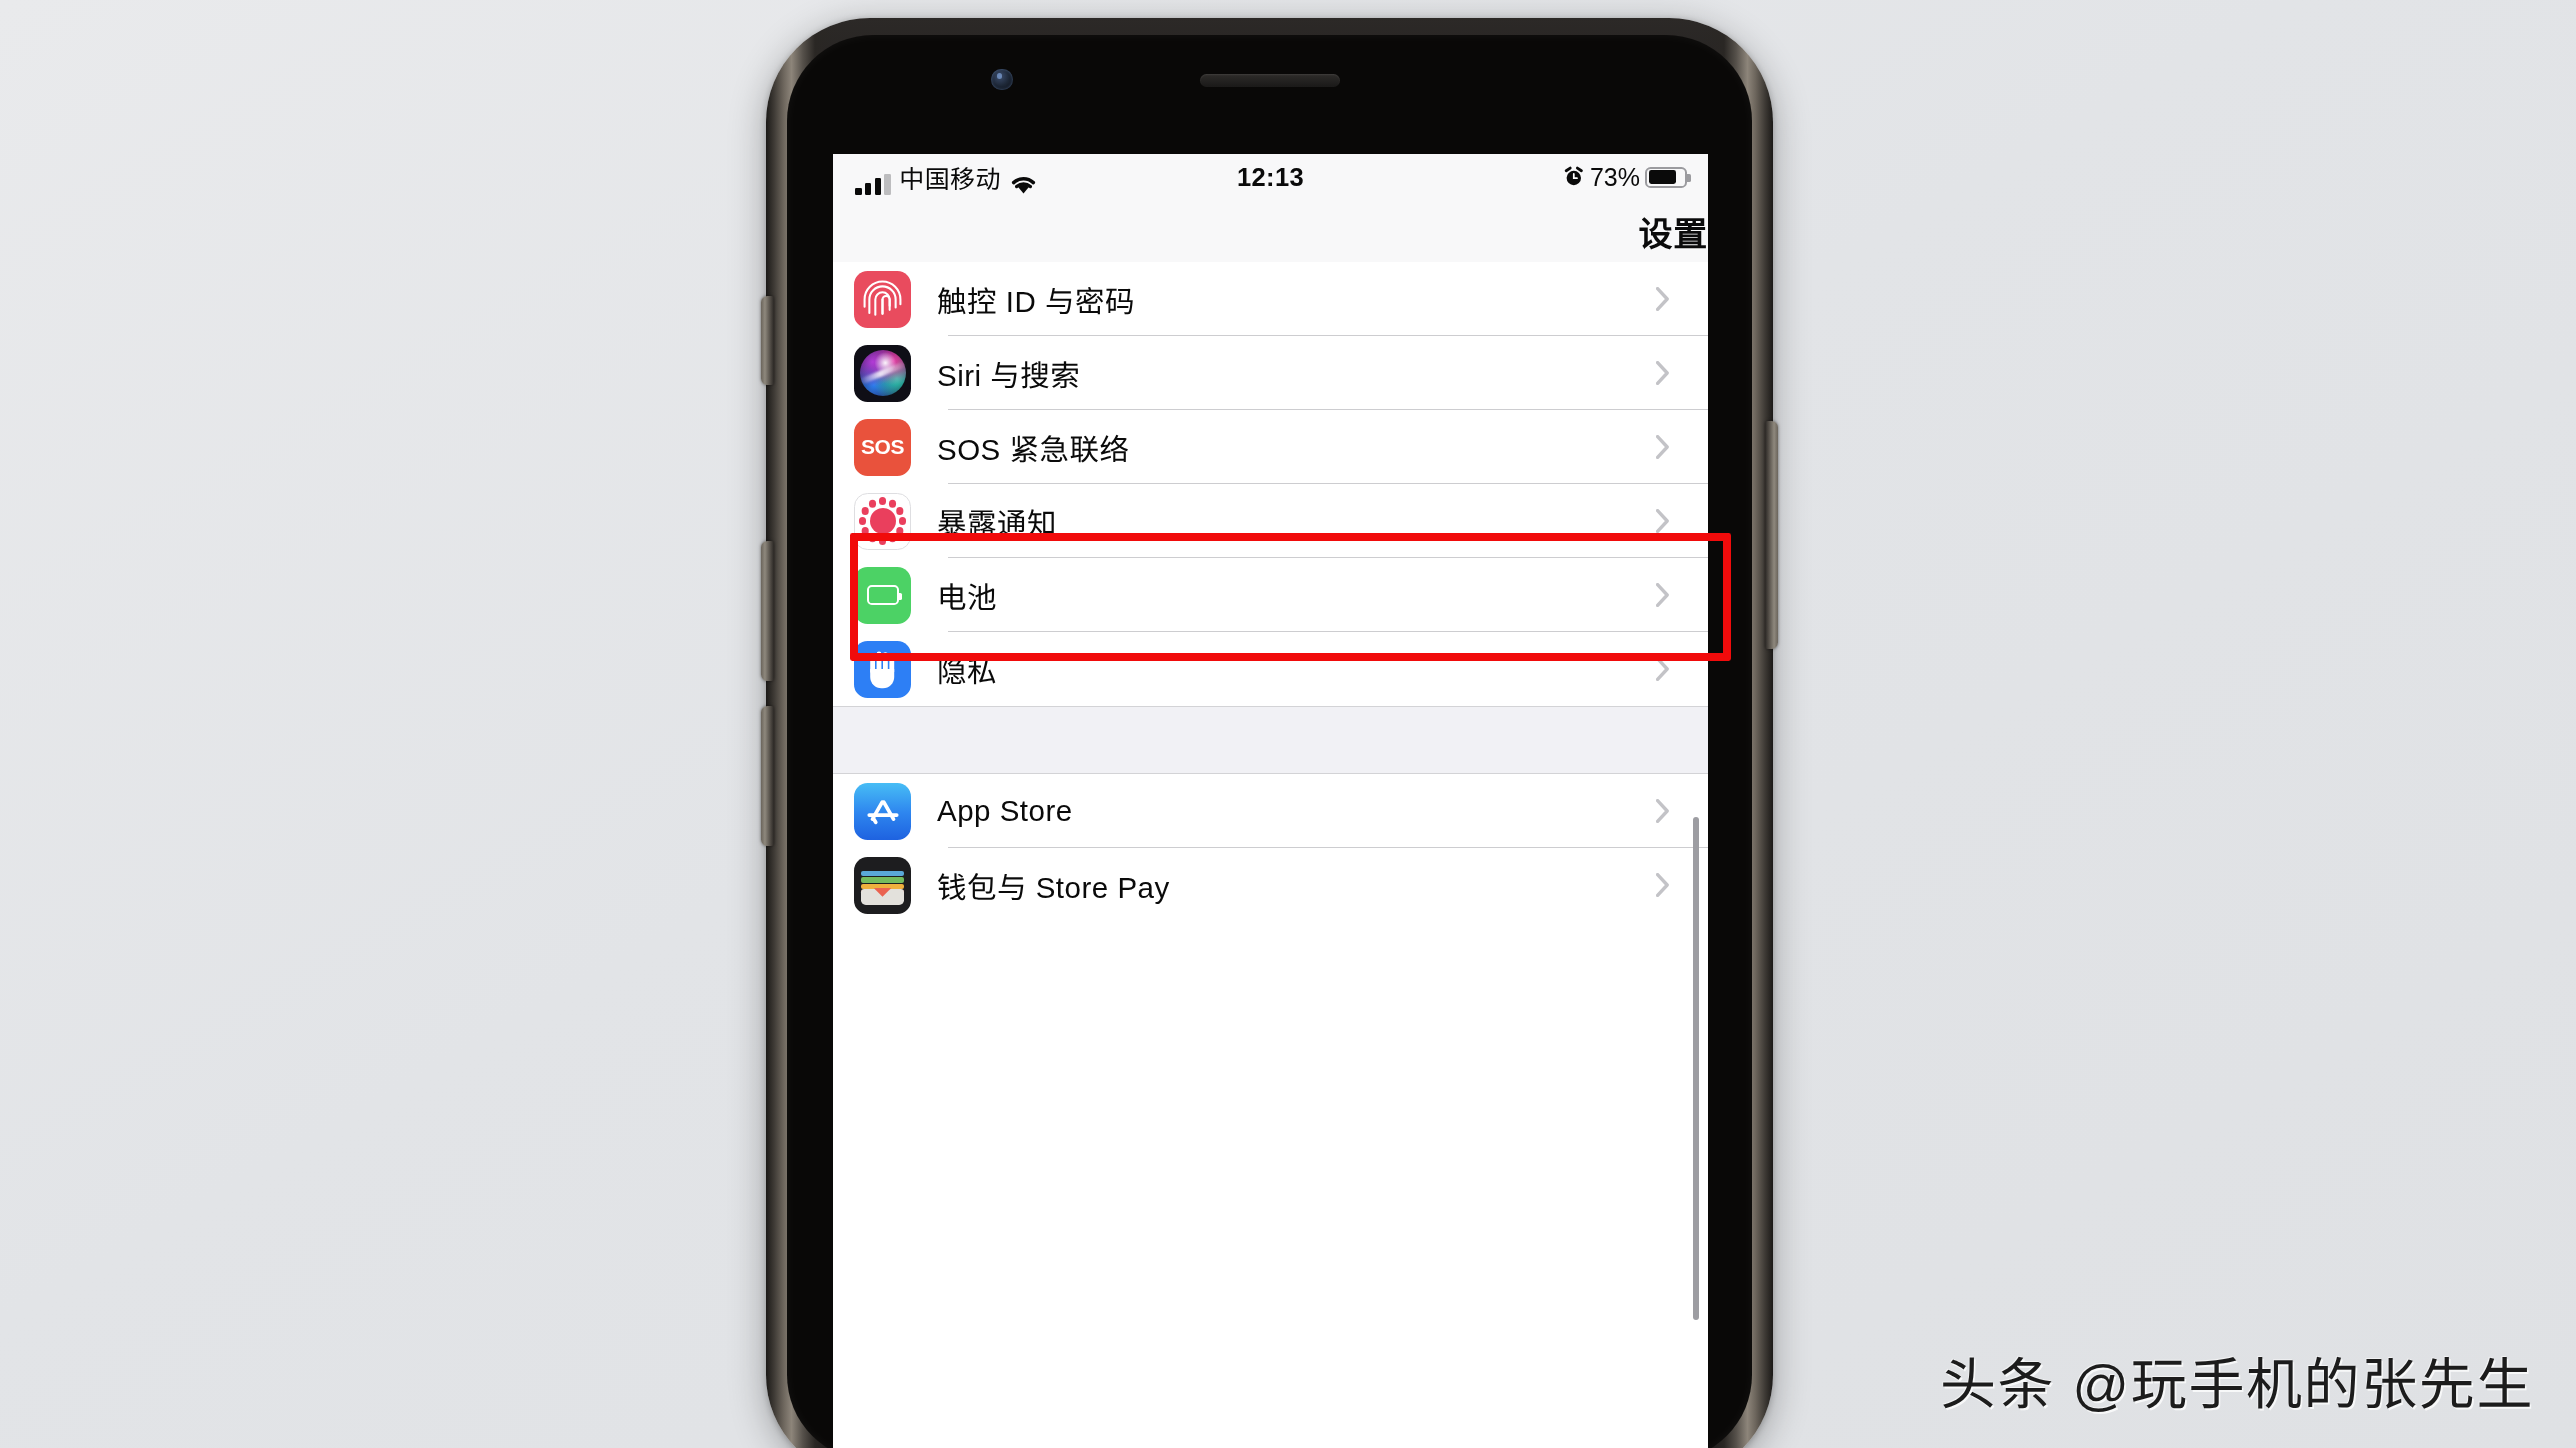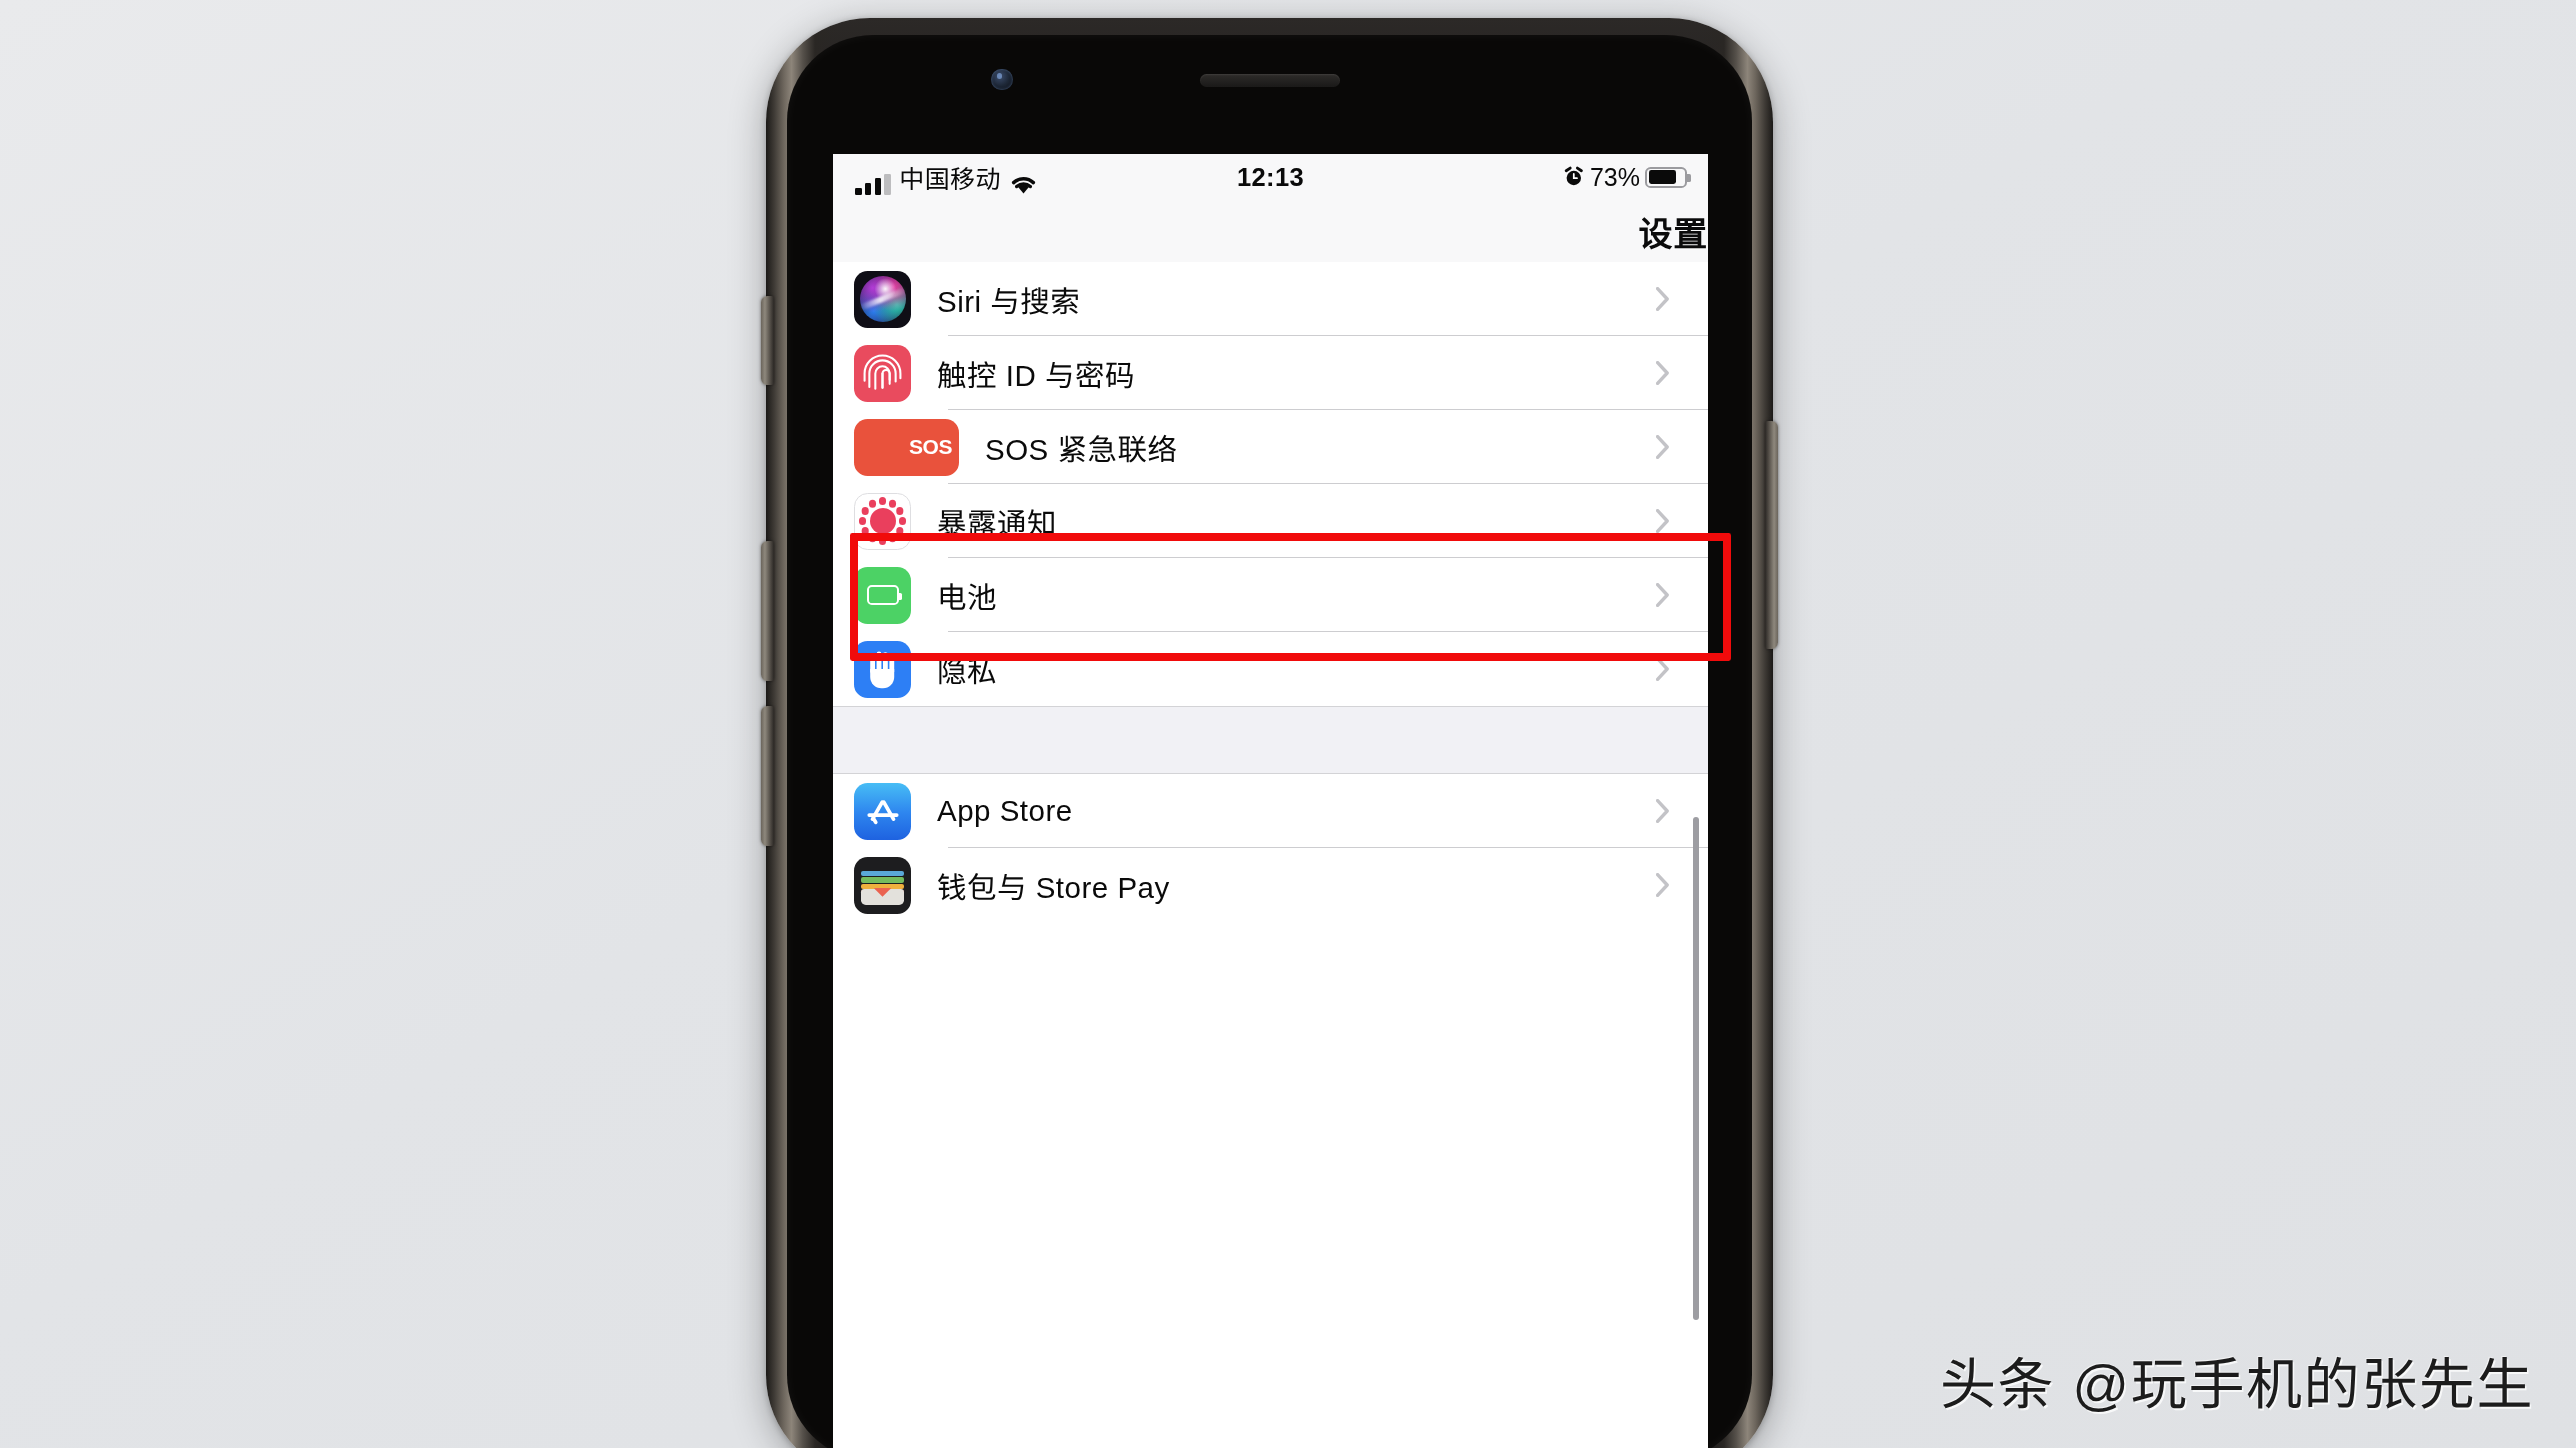--- a/index.html
+++ b/index.html
@@ -183,21 +183,21 @@
   .ic-siri .orb::after {
     content:""; position:absolute; left:50%; top:50%;
     width: 49px; height: 6.4px; transform: translate(-50%,-50%) rotate(-22deg);
     background: linear-gradient(90deg, rgba(255,255,255,0) 0%, rgba(255,255,255,0.85) 45%, rgba(255,255,255,0) 100%);
     border-radius:3.2px; filter: blur(1.2px);
   }
 
   .ic-touchid { background: #e94b5e; }
   .ic-touchid svg { width: 43px; height: 43px; display:block; }
 
-  .ic-sos { background: #e9523c; display:flex; align-items:center; justify-content:center;padding-left:48px; }
+  .ic-sos { background: #e9523c; display:flex; align-items:center; justify-content:center; }
   .sos-txt { color:#fff; font-size: 21px; font-weight: 800; letter-spacing: -0.4px; }
 
   .ic-expo { background:#ffffff; border:1.2px solid #dedee1; box-sizing:border-box; }
   .ic-expo .core {
     position:absolute; left:50%; top:50%; transform:translate(-50%,-50%);
     width:26px; height:26px; border-radius:50%; background:#ea3f5d;
   }
   .ic-expo .dot {
     position:absolute; left:50%; top:50%;
     width:7.2px; height:7.2px; margin:-3.6px 0 0 -3.6px;
@@ -327,45 +327,45 @@
 
     <div class="navbar">
       <div class="nav-title">设置</div>
     </div>
 
     <div class="list">
 
       <div class="group">
 
         <div class="row">
-          <div class="ico ic-siri">
-              <span class="orb"></span>
-            </div>
-          <div class="label">Siri 与搜索</div>
-          <span class="chev">
-            <svg viewBox="0 0 17 30">
-                <path d="M2 2 L14 15 L2 28" stroke="#c3c3c7" stroke-width="4.2" fill="none" stroke-linecap="round" stroke-linejoin="round"></path>
-              </svg>
-          </span>
-          <span class="sep"></span>
-        </div>
-
-        <div class="row">
           <div class="ico ic-touchid">
             <svg viewBox="0 0 54 54" aria-hidden="true">
               <g stroke="#ffffff" fill="none" stroke-width="2.6" stroke-linecap="round">
                 <path d="M27 45 V27 a4.5 4.5 0 0 1 9 0 v8"></path>
                 <path d="M18 46 V27 a9 9 0 0 1 18 0 v13"></path>
                 <path d="M10.5 44 V27 a16.5 16.5 0 0 1 33 0 v10"></path>
                 <path d="M4.5 36 V27 a22.5 22.5 0 0 1 45 0 v6"></path>
                 <path d="M27 45 v-18"></path>
               </g>
             </svg>
           </div>
           <div class="label">触控 ID 与密码</div>
+          <span class="chev">
+            <svg viewBox="0 0 17 30">
+                <path d="M2 2 L14 15 L2 28" stroke="#c3c3c7" stroke-width="4.2" fill="none" stroke-linecap="round" stroke-linejoin="round"></path>
+              </svg>
+          </span>
+          <span class="sep"></span>
+        </div>
+
+        <div class="row">
+          <div class="ico ic-siri">
+              <span class="orb"></span>
+            </div>
+          <div class="label">Siri 与搜索</div>
           <span class="chev">
             <svg viewBox="0 0 17 30">
                 <path d="M2 2 L14 15 L2 28" stroke="#c3c3c7" stroke-width="4.2" fill="none" stroke-linecap="round" stroke-linejoin="round"></path>
               </svg>
           </span>
           <span class="sep"></span>
         </div>
 
         <div class="row">
           <div class="ico ic-sos">

